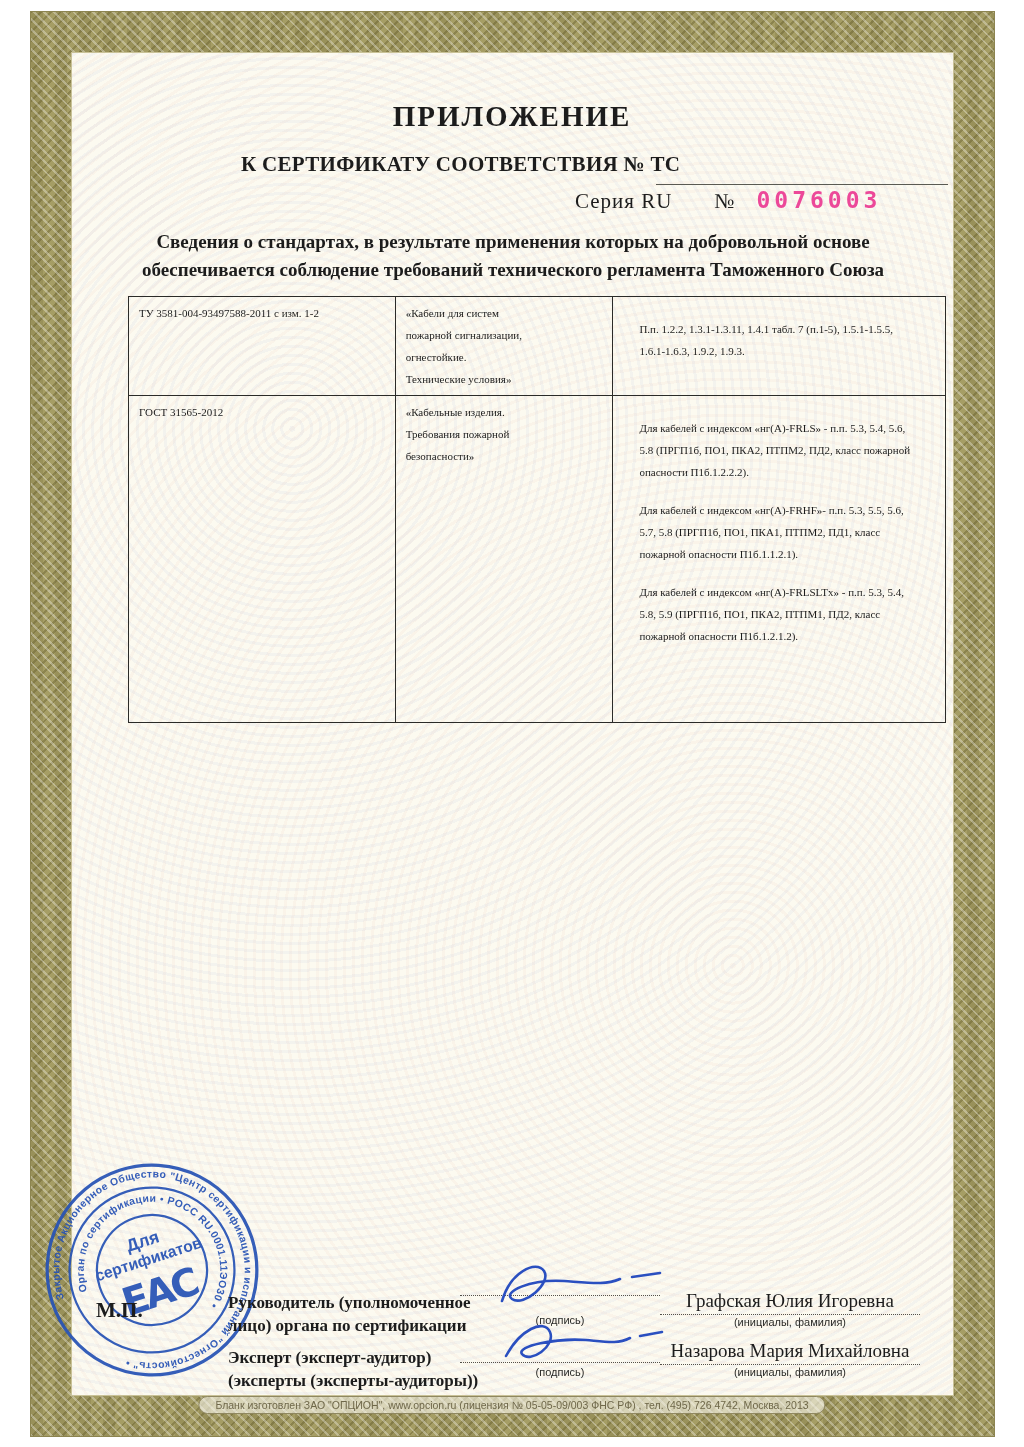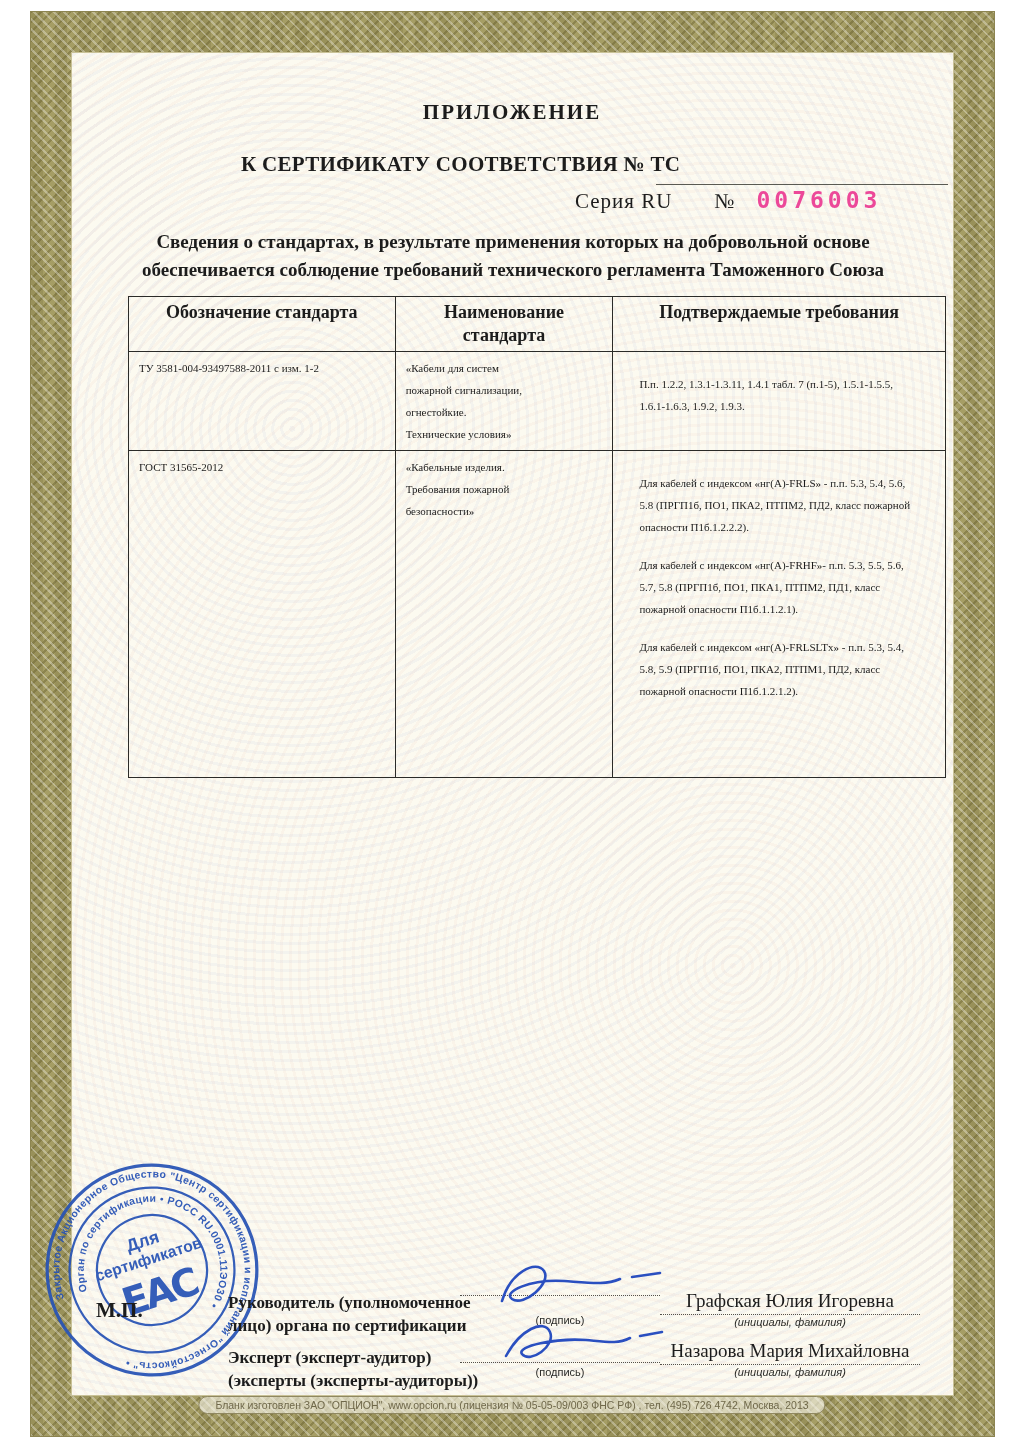--- a/index.html
+++ b/index.html
@@ -20,21 +20,21 @@
       repeating-radial-gradient(circle at 75% 68%, rgba(225,160,140,.07) 0 3px, transparent 3px 9px);
     border:1px solid #c9c298;}
   .abs{position:absolute;}
   
   .banner{position:absolute;left:352px;top:16px;width:338px;height:56px;background:#a59d64;
     border:2px solid #6d6534;border-radius:7px;box-shadow:inset 0 0 0 2px #f0edda, 0 0 0 2px #efecd7;
     display:flex;align-items:center;justify-content:center;z-index:3;}
   .banner span{color:#fcfbf3;font-family:"Liberation Sans",sans-serif;font-weight:800;
     font-size:33px;letter-spacing:1.5px;transform:scaleY(1.12);white-space:nowrap;}
   
-  .title{left:72px;top:100px;width:880px;text-align:center;font-size:21px;font-weight:700;letter-spacing:2px;}
+  .title{left:72px;top:100px;width:880px;text-align:center;font-size:29px;font-weight:700;letter-spacing:2px;}
   .subtitle{left:241px;top:152px;font-size:21px;font-weight:700;letter-spacing:.3px;white-space:nowrap;}
   .certnum{left:655px;top:147px;width:268px;text-align:center;font-size:20px;font-weight:700;white-space:nowrap;}
   .certline{left:656px;top:184px;width:292px;border-bottom:1.2px solid #5a5a52;}
   .seriesrow{left:575px;top:187px;display:flex;align-items:baseline;font-size:21px;}
   .serieslabel{letter-spacing:1px;}
   .numsign{margin-left:42px;font-size:21px;}
   .serial{margin-left:22px;font-family:"DejaVu Sans Mono",monospace;font-weight:700;font-size:23px;letter-spacing:4px;}
   .intro{left:90px;top:228px;width:846px;text-align:center;font-size:19px;font-weight:700;line-height:28px;}
   
   table.std{position:absolute;left:128px;top:296px;width:818px;border-collapse:collapse;z-index:2;}
@@ -45,21 +45,21 @@
   
   .stamp{left:38px;top:1156px;width:228px;height:228px;z-index:1;opacity:.93;transform:rotate(-18deg);}
   .mp{left:96px;top:1298px;font-size:21px;font-weight:700;z-index:2;}
   
   .role{left:228px;width:252px;font-size:17px;font-weight:700;line-height:23px;z-index:2;}
   .sigline{width:200px;border-bottom:1.6px dotted #55514a;z-index:2;}
   .sigcap{width:200px;text-align:center;font-size:11px;color:#2b2b28;font-family:"Liberation Sans",sans-serif;}
   .nameblock{left:660px;width:260px;text-align:center;z-index:2;}
   .nameblock .nm{font-size:19px;white-space:nowrap;}
   .nameblock .dot{border-bottom:1.6px dotted #55514a;margin-top:2px;}
-  .nameblock .cap{font-size:11px;font-family:"Liberation Sans",sans-serif;margin-top:1px;color:#2b2b28;font-style:italic;}
+  .nameblock .cap{font-size:11px;font-family:"Liberation Sans",sans-serif;margin-top:1px;color:#2b2b28;}
   .sigsvg{z-index:3;}
   
   .footer{left:50%;top:1396px;transform:translateX(-50%);padding:2px 16px;border:1px solid #8f8760;
     border-radius:12px;font-family:"Liberation Sans",sans-serif;font-size:10.5px;color:#6f684a;
     white-space:nowrap;background:rgba(252,250,240,.6);z-index:2;}
 </style>
 </head>
 <body>
 
 <div class="page">
@@ -78,26 +78,20 @@
   </div>
   <div class="abs intro">Сведения о стандартах, в результате применения которых на добровольной основе обеспечивается соблюдение требований технического регламента Таможенного Союза</div>
 
   <table class="std">
     <colgroup>
         <col style="width:267px">
         <col style="width:218px">
         <col style="width:333px">
       </colgroup>
     <tbody>
-        <tr>
-      <th style="white-space:pre-line">Обозначение стандарта</th>
-      <th style="white-space:pre-line">Наименование
-стандарта</th>
-      <th style="white-space:pre-line">Подтверждаемые требования</th>
-    </tr>
     <tr>
       <td style="height:88px">ТУ 3581-004-93497588-2011 с изм. 1-2</td>
       <td class="namecell">«Кабели для систем
 пожарной сигнализации,
 огнестойкие.
 Технические условия»</td>
       <td class="reqcell">
         <p>П.п. 1.2.2, 1.3.1-1.3.11, 1.4.1 табл. 7 (п.1-5), 1.5.1-1.5.5, 1.6.1-1.6.3, 1.9.2, 1.9.3.</p>
       </td>
     </tr>

